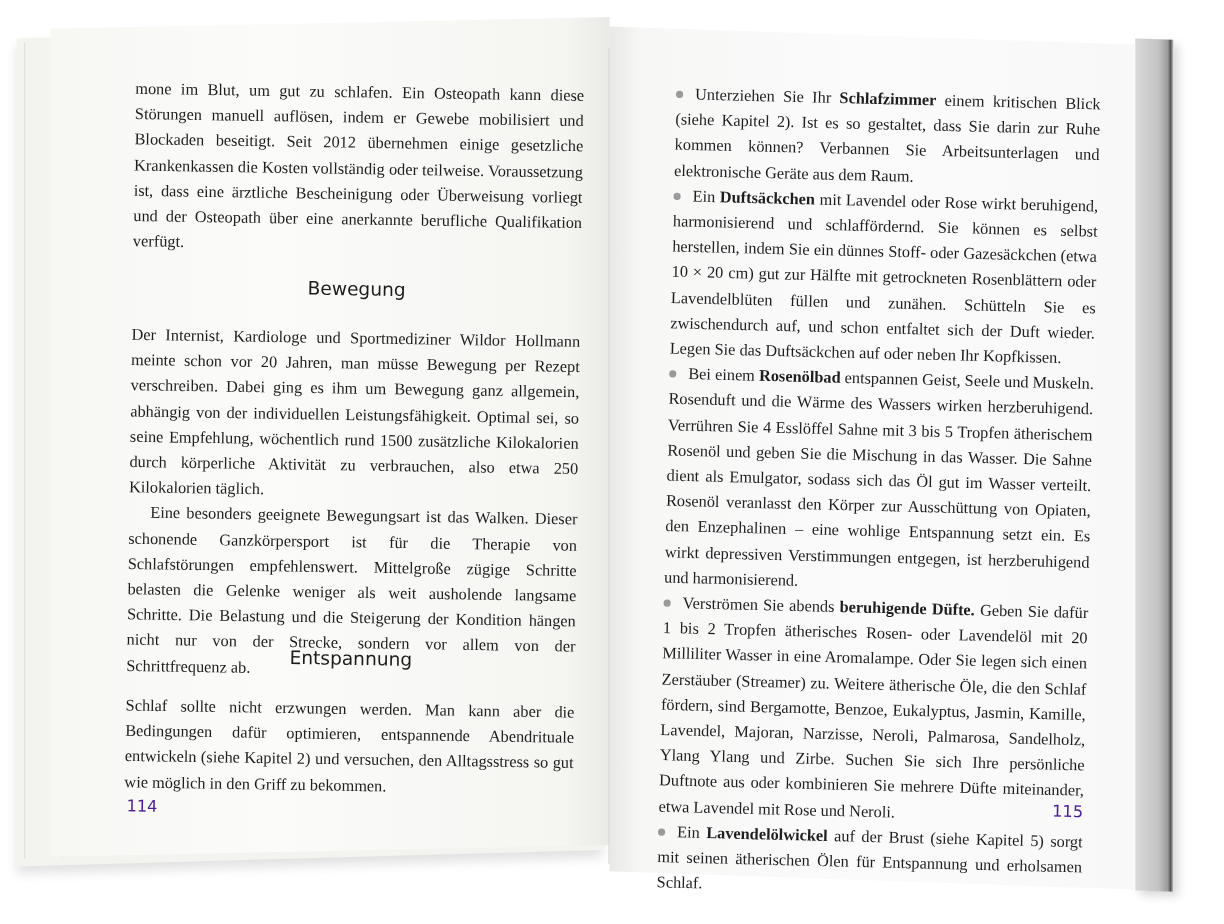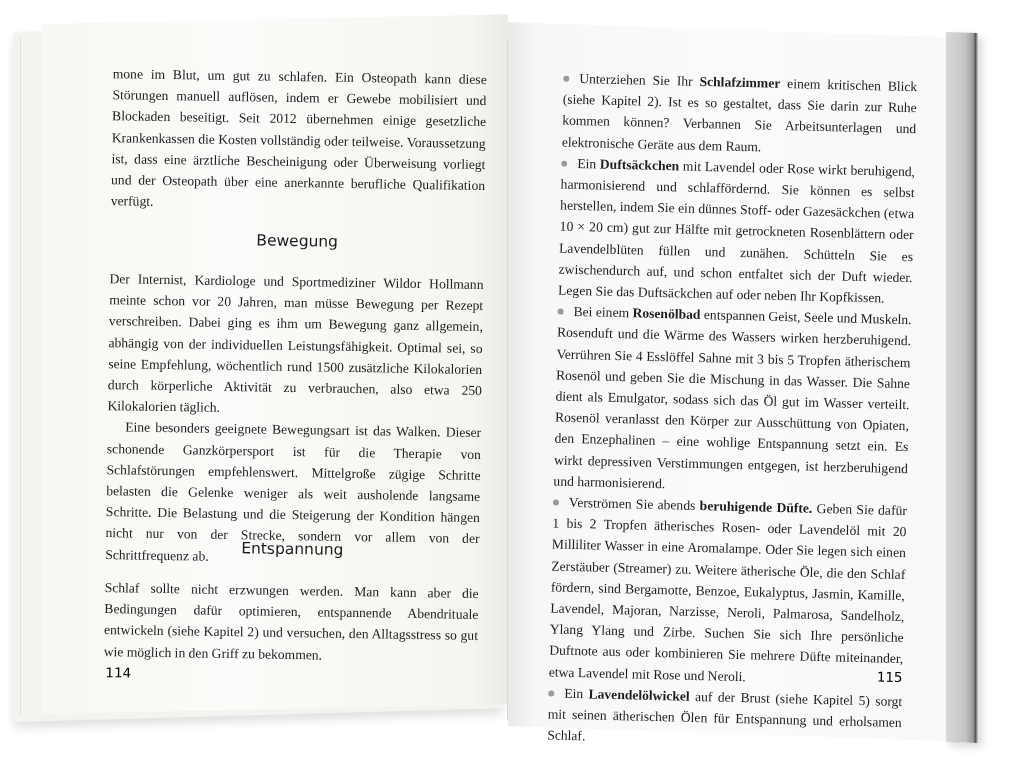--- a/index.html
+++ b/index.html
@@ -10,21 +10,21 @@
   .left-stack:before{content:"";position:absolute;left:6px;top:4px;width:30px;bottom:6px;border-left:1px solid #e2e2dc;border-right:1px solid #e6e6e0;}
   .left-page{position:absolute;left:42px;top:24px;width:466px;height:690px;background:linear-gradient(to right,#f7f7f4 0%,#fbfbf9 40%,#f5f5f2 92%,#e9e9e6 100%);transform:skewY(-1.2deg);transform-origin:left top;}
   .right-page{position:absolute;left:508px;top:22px;width:438px;height:704px;background:linear-gradient(to right,#e8e8e6 0%,#f7f7f6 6%,#fbfbfb 50%,#f8f8f8 100%);transform:skewY(2deg);transform-origin:left top;}
   .right-edge{position:absolute;left:946px;top:32px;width:32px;height:710px;background:linear-gradient(to right,#d9d9d9,#c4c4c4 60%,#9a9a9a 85%,#555 92%,#cfcfcf 100%);transform:skewY(2deg);transform-origin:left top;box-shadow:4px 4px 8px rgba(0,0,0,0.15);}
   .spine-line{position:absolute;left:507px;top:40px;width:1px;height:680px;background:#d8d8d4;}
 
   .text-block{position:absolute;font-size:13.6px;line-height:21.2px;text-align:justify;}
   .text-block p{margin:0;}
   .indent{text-indent:18px;}
   .heading{position:absolute;font-family:"DejaVu Sans","Liberation Sans",sans-serif;font-size:15.5px;font-weight:normal;color:#1c1c1c;text-align:center;}
-  .page-number{position:absolute;font-family:"DejaVu Sans","Liberation Sans",sans-serif;font-size:13.5px;color:#000000;}
+  .page-number{position:absolute;font-family:"DejaVu Sans","Liberation Sans",sans-serif;font-size:13.5px;color:#4c1d95;}
   .bullet-item{margin:0;}
   .bullet{display:inline-block;width:6px;height:6px;border-radius:50%;background:#9a9a9a;margin-right:10px;vertical-align:middle;position:relative;top:-1px;}
   b{font-weight:bold;}
 
   .left-content{position:absolute;left:0;top:0;width:1020px;height:770px;transform:rotate(0.9deg);transform-origin:290px 380px;}
   .right-content{position:absolute;left:0;top:0;width:1020px;height:770px;transform:rotate(1.4deg);transform-origin:740px 380px;}
 </style>
 </head>
 <body>
 

